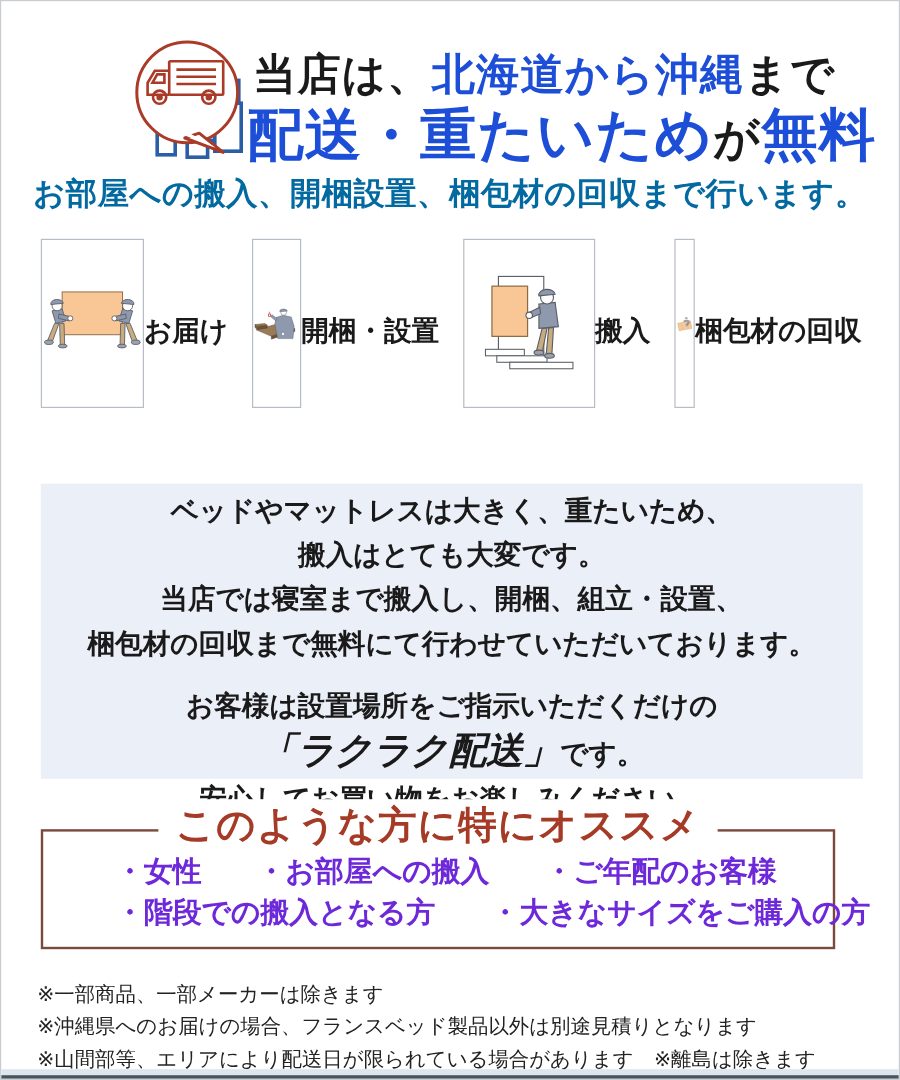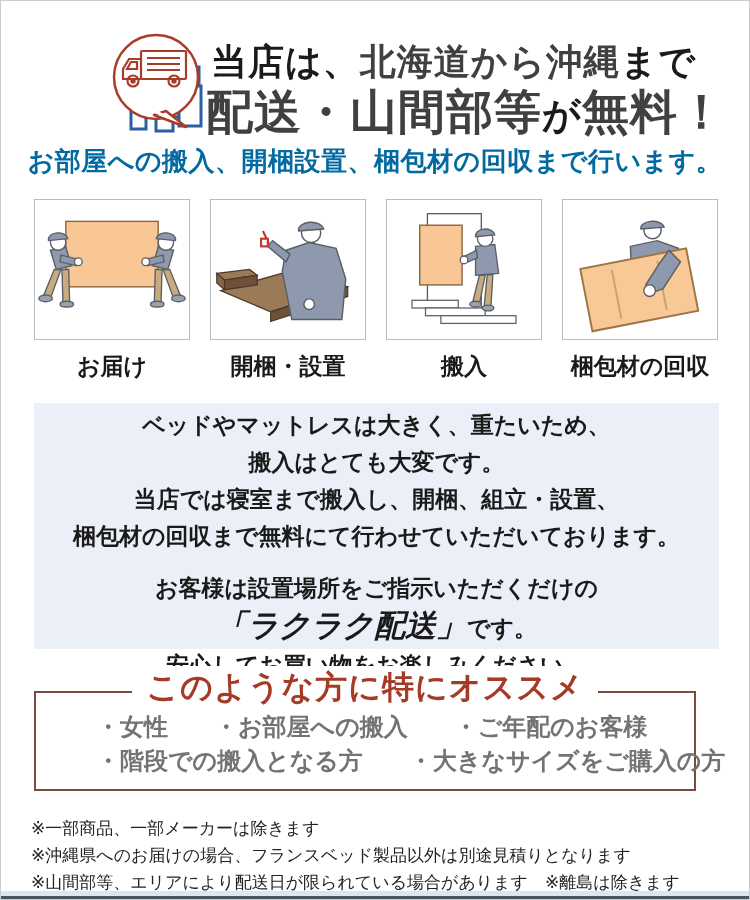--- a/index.html
+++ b/index.html
@@ -4,43 +4,43 @@
 <style>
   html,body{margin:0;padding:0;}
   body{width:750px;height:900px;background:#fff;font-family:"Liberation Sans","DejaVu Sans",sans-serif;}
   .page{position:relative;width:750px;height:900px;box-sizing:border-box;border:1px solid #c9cdd2;background:#fff;overflow:hidden;}
 
   
   .header-icon{position:absolute;left:95px;top:30px;width:140px;height:125px;}
   .headline{position:absolute;left:205px;top:38px;width:495px;text-align:center;}
   .headline .line1{font-size:36px;font-weight:700;color:#1a1a1a;line-height:46px;letter-spacing:1px;white-space:nowrap;}
   .headline .line2{font-size:47px;font-weight:700;color:#1a1a1a;line-height:54px;letter-spacing:1px;white-space:nowrap;}
-  .headline .accent{color:#404040;}
+  .headline .accent{color:#1d4ed8;}
   .headline .line2 .plain{font-size:38px;}
   .subtitle{position:absolute;left:0;right:0;top:143px;text-align:center;font-size:26px;font-weight:700;color:#0369a1;letter-spacing:0.5px;}
 
   
   .steps-row{position:absolute;top:198px;left:33px;width:684px;display:flex;gap:20px;}
-  .step{width:156px;display:flex;flex-direction:column;align-items:center;}
+  .step{width:156px;display:flex;align-items:center;}
   .panel{width:156px;height:141px;box-sizing:border-box;border:1px solid #b7bdc6;background:#fff;}
   .panel svg{display:block;width:100%;height:100%;}
   .caption{margin-top:11px;font-size:23px;font-weight:600;color:#1a1a1a;white-space:nowrap;}
 
   
   .info-box{position:absolute;top:402px;left:33px;width:685px;height:246px;background:#ebeff8;text-align:center;color:#1a1a1a;}
   .info-box .p1{margin-top:4px;font-size:23px;font-weight:600;line-height:37px;}
   .info-box .p2{margin-top:15px;font-size:23px;font-weight:600;line-height:37px;}
   .info-box .emph{font-size:31px;font-weight:800;font-style:italic;}
 
   
   .recommend{position:absolute;top:690px;left:33px;width:662px;height:100px;box-sizing:border-box;border:2px solid #7b4a3d;background:#fff;}
   .recommend .title{position:absolute;top:-27px;left:0;right:0;text-align:center;}
   .recommend .title span{display:inline-block;background:#fff;padding:0 14px;font-size:32px;font-weight:800;color:#a53b26;letter-spacing:1px;white-space:nowrap;}
   .recommend .rows{padding:17px 0 0 60px;}
-  .recommend .row{display:flex;gap:46px;font-size:24px;font-weight:600;color:#737373;line-height:34px;white-space:nowrap;}
+  .recommend .row{display:flex;gap:46px;font-size:24px;font-weight:600;color:#6d28d9;line-height:34px;white-space:nowrap;}
 
   
   .notes{position:absolute;top:814px;left:30px;font-size:17px;line-height:27px;color:#222;}
 
   
   .strip-light{position:absolute;left:0;right:0;bottom:3px;height:5px;background:#dde6ee;}
   .strip-dark{position:absolute;left:0;right:0;bottom:0;height:3px;background:#45545e;}
 </style>
 </head>
 <body>
@@ -72,21 +72,21 @@
         <circle cx="37" cy="50" r="5.5"></circle>
         <circle cx="37" cy="50" r="1.6" fill="#a93b28"></circle>
         <circle cx="78" cy="50" r="5.5"></circle>
         <circle cx="78" cy="50" r="1.6" fill="#a93b28"></circle>
       </g>
     </svg>
   </div>
 
   <div class="headline">
     <div class="line1"><span>当店は、</span><span class="accent">北海道から沖縄</span><span>まで</span></div>
-    <div class="line2"><span class="accent">配送・山間部等</span><span class="plain">が</span><span class="accent">無料！</span></div>
+    <div class="line2"><span class="accent">配送・重たいため</span><span class="plain">が</span><span class="accent">無料！</span></div>
   </div>
 
   <div class="subtitle">お部屋への搬入、開梱設置、梱包材の回収まで行います。</div>
 
   <div class="steps-row">
 
     <div class="step">
       <div class="panel">
         <svg viewBox="0 0 160 140">
           <rect x="32" y="20" width="96" height="68" fill="#f9c795" stroke="#8a6a45" stroke-width="1.5"></rect>

